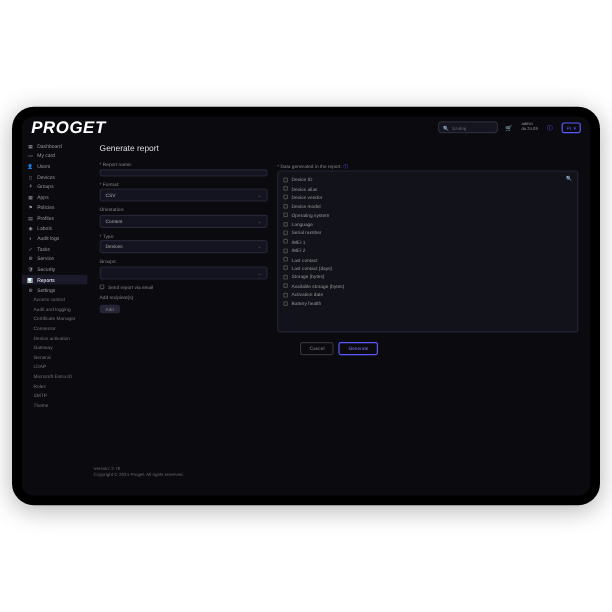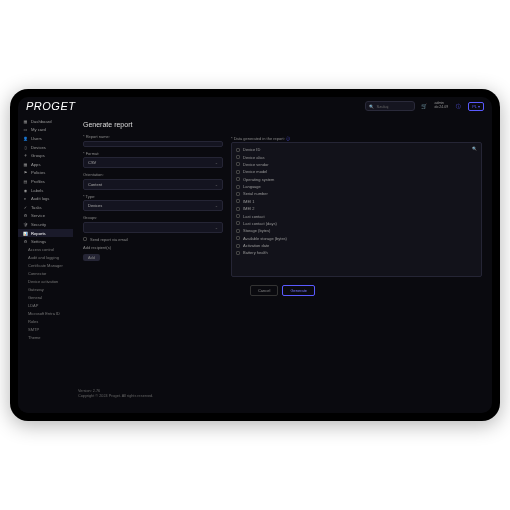--- a/index.html
+++ b/index.html
@@ -1,20 +1,20 @@
 <!DOCTYPE html>
 <html><head>
 <meta charset="utf-8">
 <style>
 *{margin:0;padding:0;box-sizing:border-box;font-family:Arial,sans-serif}
 body{background:#fff;display:flex;align-items:center;justify-content:center;width:510px;height:510px}
 .tablet{width:490px;height:332px;background:#000;border-radius:18px;padding:8px;box-shadow:0 4px 20px rgba(0,0,0,0.3)}
 .screen{width:100%;height:100%;background:#0a0a0f;border-radius:10px;overflow:hidden;font-size:4.3px;color:#888;position:relative}
 .header{height:18px;display:flex;align-items:center;padding:0 8px;justify-content:space-between}
-.logo{color:#fff;font-weight:normal;font-style:italic;font-size:11px;letter-spacing:0.5px}
+.logo{color:#fff;font-weight:bold;font-style:italic;font-size:14px;letter-spacing:0.5px}
 .header-right{display:flex;align-items:center;gap:6px}
 .search-box{background:#151520;border:0.5px solid #2a2a3a;border-radius:3px;padding:1.5px 4px;width:50px;color:#666;font-size:4px;display:flex;align-items:center;gap:2px}
 .header-icon{width:8px;height:8px;display:flex;align-items:center;justify-content:center;color:#5a5aff;font-size:5px}
 .user-block{display:flex;flex-direction:column;align-items:flex-start;font-size:3.5px;color:#999;line-height:1.1}
 .lang-sel{border:0.5px solid #5a5aff;border-radius:2px;padding:1px 3px;color:#5a5aff;font-size:4px}
 .body{display:flex;height:calc(100% - 18px)}
 .sidebar{width:55px;background:#0a0a0f;padding:2px 0;overflow:hidden}
 .nav-item{display:flex;align-items:center;gap:3px;padding:1.8px 5px;color:#999;font-size:4.2px;cursor:pointer}
 .nav-item.active{background:#1a1a2a;color:#fff}
 .nav-item .ico{width:5px;display:inline-block;text-align:center;font-size:4px}

